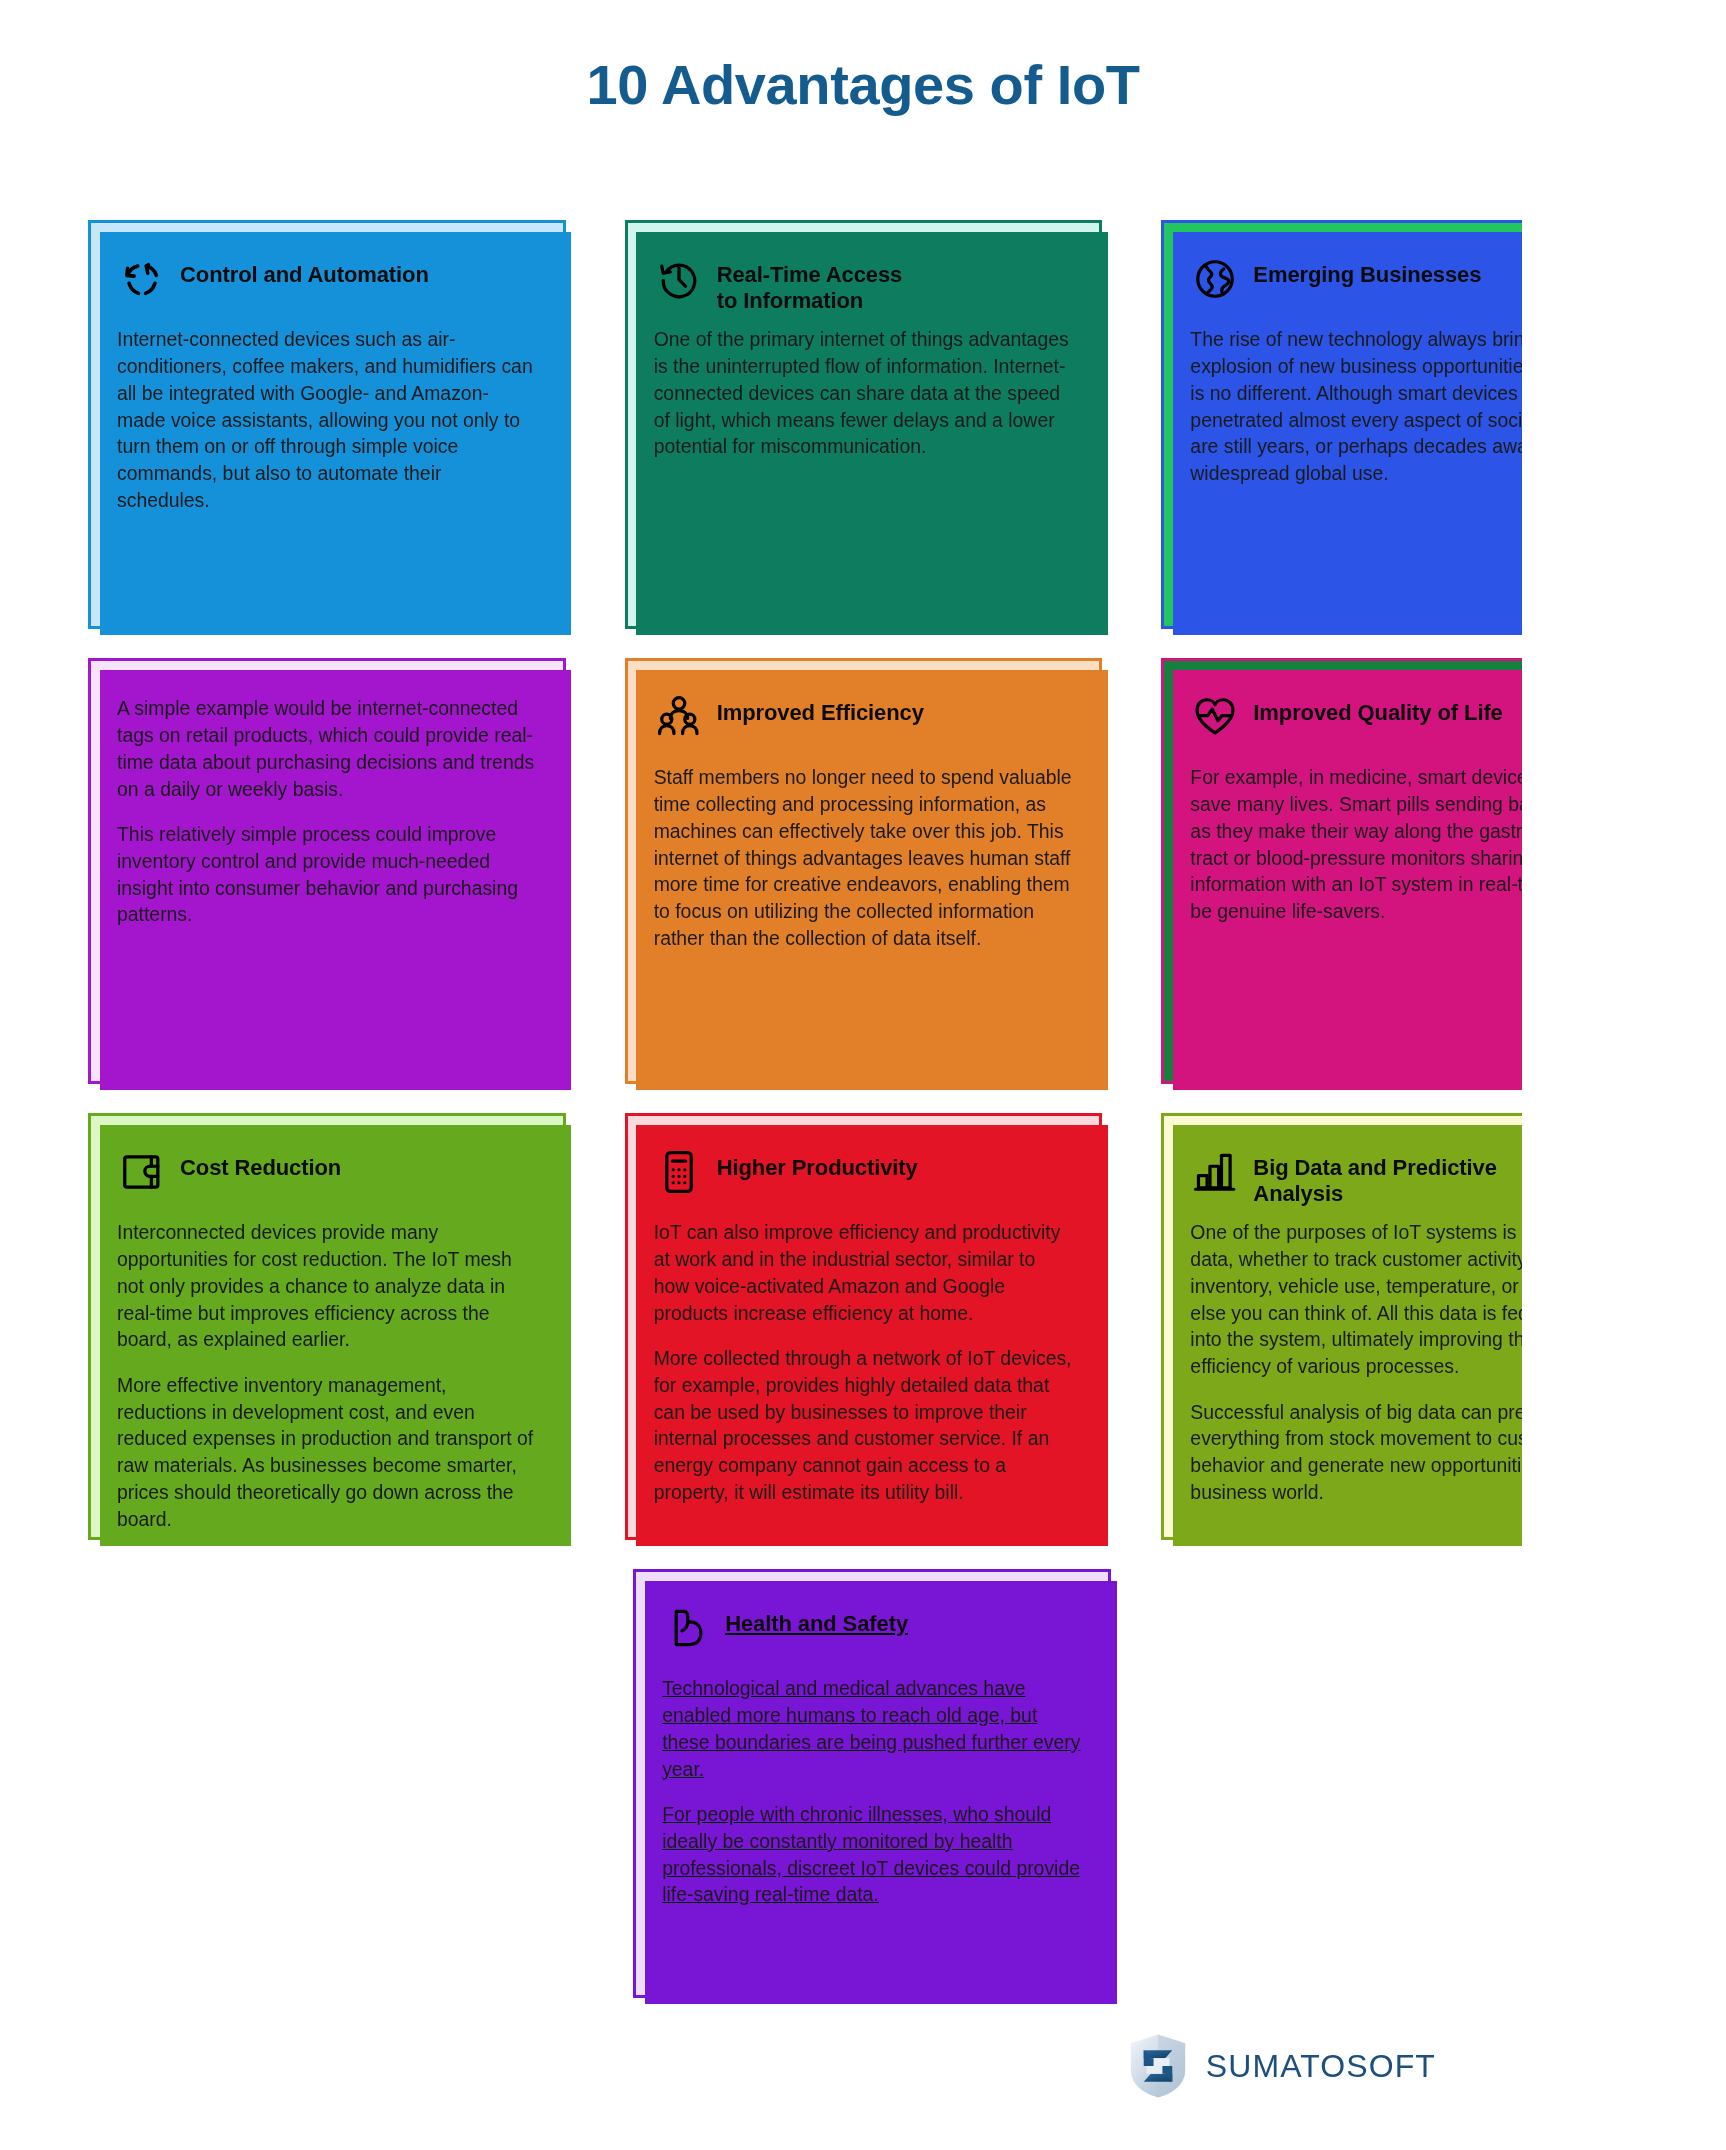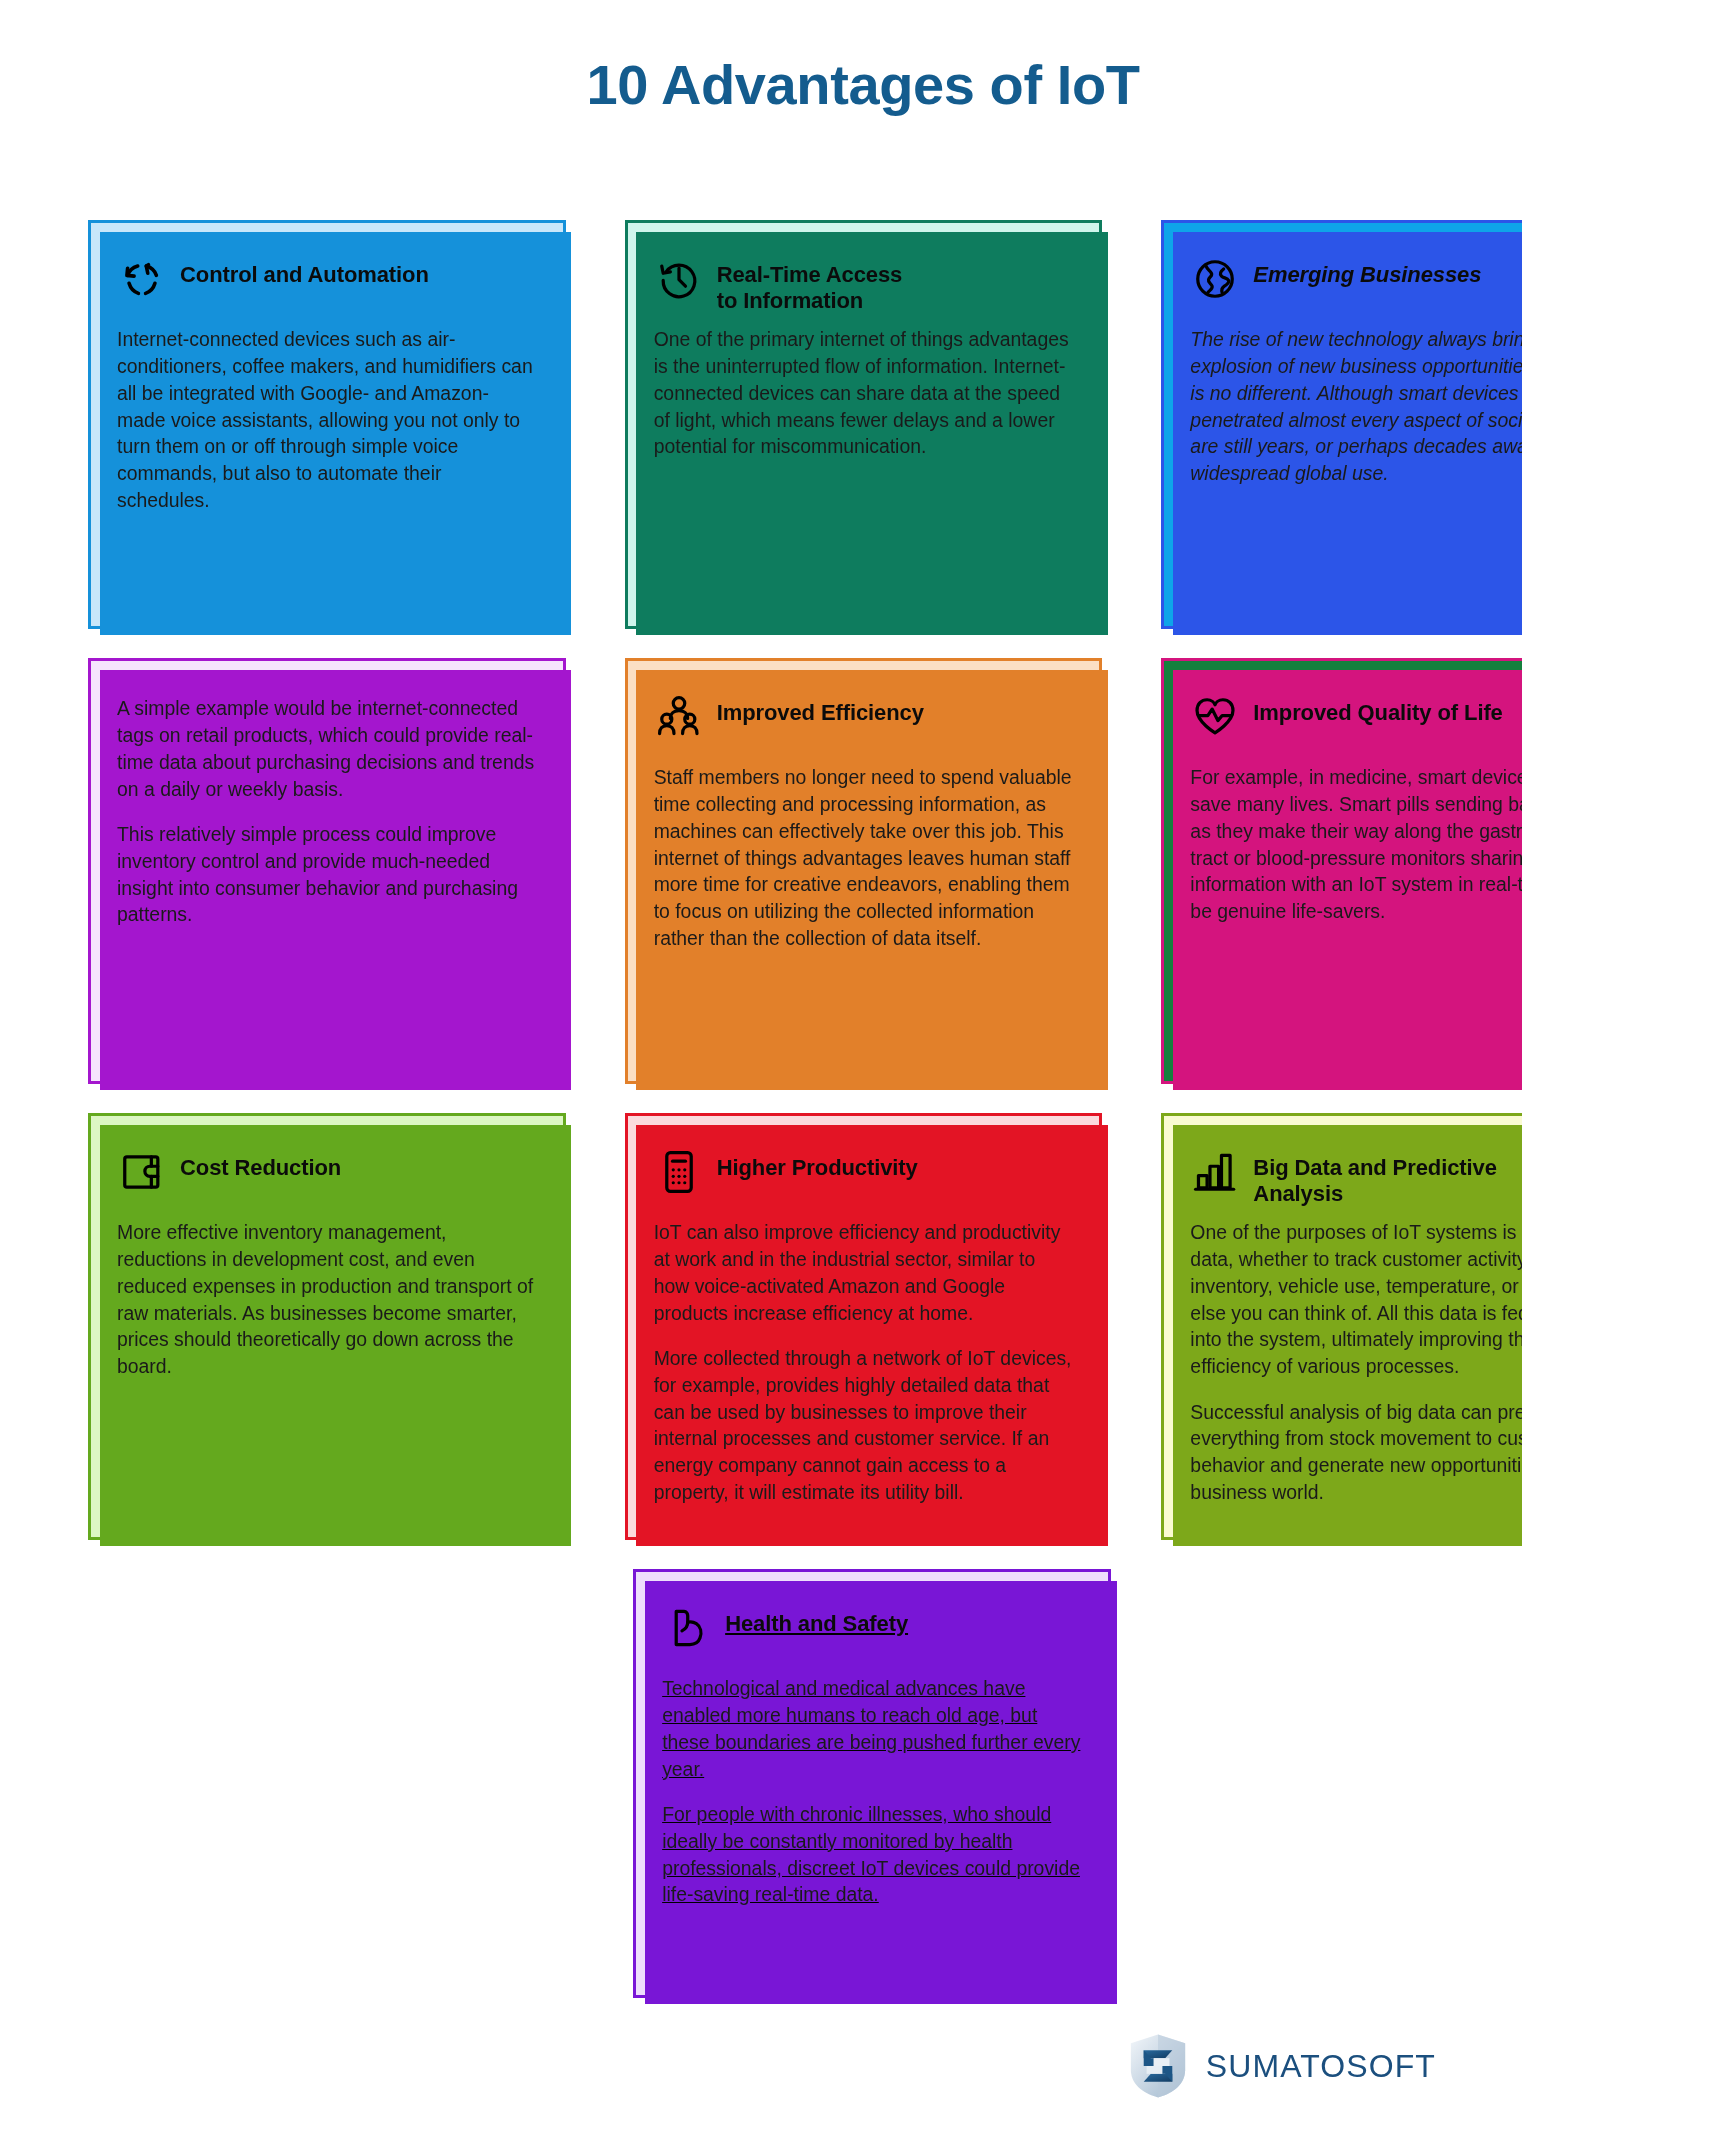--- a/index.html
+++ b/index.html
@@ -128,21 +128,21 @@
               <div class="card-title">
                 <div>Real-Time Access</div>
                 <div>to Information</div>
               </div>
             </div>
             <div class="body">
               <p>One of the primary internet of things advantages is the uninterrupted flow of information. Internet-connected devices can share data at the speed of light, which means fewer delays and a lower potential for miscommunication.</p>
             </div>
           </div>
         </div>
-        <div class="card" style="background: #0ea5e9; border-color: rgb(44, 85, 232); font-style: italic;">
+        <div class="card" style="background: #22c55e; border-color: rgb(44, 85, 232);">
           <div class="shadow" style="background: rgb(44, 85, 232);"></div>
           <div class="inner">
             <div class="head">
               <div class="ico">
                 <svg viewBox="0 0 64 64" fill="none" stroke="#000" stroke-width="4.5" stroke-linecap="round" stroke-linejoin="round">
                   <circle cx="32" cy="32" r="24"></circle>
                   <path d="M19 13 C21 19 25 20 27 24 C29 28 24 29 23 33 C22 37 27 38 28 42 C29 46 24 48 22 51"></path>
                   <path d="M44 18 C40 21 38 25 41 28 C44 31 49 30 51 34 C52 37 48 40 45 42 C42 44 41 48 42 51"></path>
                 </svg>
               </div>
@@ -220,20 +220,21 @@
                   <path d="M54 24 H43 C39 24 36 27 36 31 C36 35 39 38 43 38 H54"></path>
                   <line x1="45" y1="11" x2="45" y2="24"></line>
                   <line x1="45" y1="38" x2="45" y2="53"></line>
                 </svg>
               </div>
               <div class="card-title">
                 <div>Cost Reduction</div>
               </div>
             </div>
             <div class="body">
+              <p>Interconnected devices provide many opportunities for cost reduction. The IoT mesh not only provides a chance to analyze data in real-time but improves efficiency across the board, as explained earlier.</p>
               <p>More effective inventory management, reductions in development cost, and even reduced expenses in production and transport of raw materials. As businesses become smarter, prices should theoretically go down across the board.</p>
             </div>
           </div>
         </div>
         <div class="card" style="background: rgb(251, 218, 221); border-color: rgb(227, 20, 37);">
           <div class="shadow" style="background: rgb(227, 20, 37);"></div>
           <div class="inner">
             <div class="head">
               <div class="ico">
                 <svg viewBox="0 0 64 64" fill="none" stroke="#000" stroke-width="4.5" stroke-linecap="round" stroke-linejoin="round">

